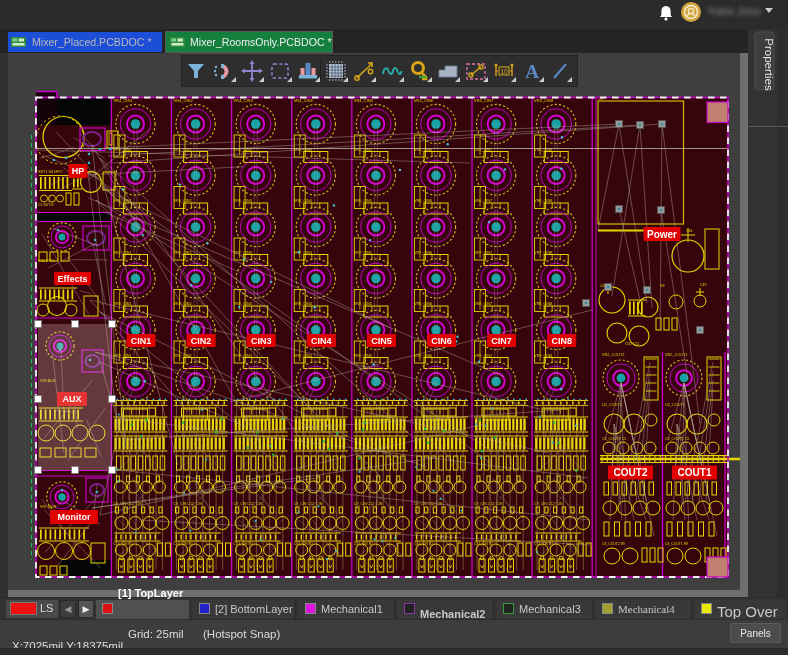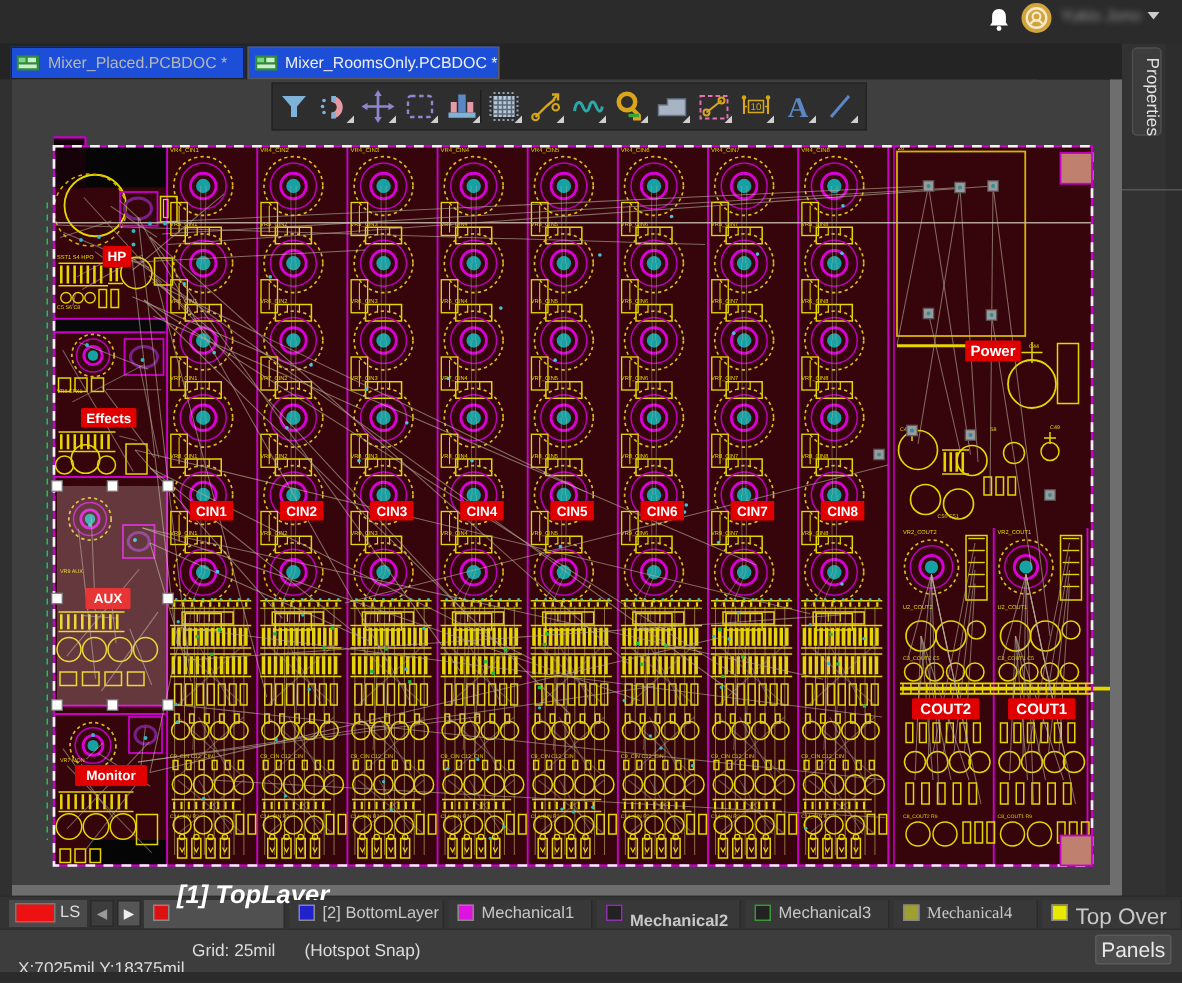--- a/index.html
+++ b/index.html
@@ -14,21 +14,21 @@
 <svg class="abs" style="left:681px;top:2px" width="20" height="20" viewBox="0 0 20 20">
     <circle cx="10" cy="10" r="6.5" fill="none" stroke="#f5e9c8" stroke-width="1.6"></circle>
     <circle cx="10" cy="9" r="2.6" fill="none" stroke="#f5e9c8" stroke-width="1.4"></circle>
     <path d="M6 14 a4.5 4.5 0 0 1 8 0" fill="none" stroke="#f5e9c8" stroke-width="1.4"></path>
   </svg>
 <div class="abs" style="left:707px;top:5px;width:60px;height:13px;color:#8f8f8f;font-size:11px;filter:blur(2.2px);white-space:nowrap;">Yukio Jono</div>
 <div class="abs" style="left:765px;top:8px;width:0;height:0;border-left:4px solid transparent;border-right:4px solid transparent;border-top:5px solid #cccccc;"></div>
 
 <div class="abs" style="left:0;top:29px;width:788px;height:24px;background:#242424;"></div>
 <div class="abs" style="left:7px;top:31px;width:156px;height:22px;background:#1d4ed8;border:1px solid #222;color:#b8b8b8;font-size:10.6px;line-height:21px;padding-left:24px;white-space:nowrap;overflow:hidden;">Mixer_Placed.PCBDOC *</div>
-<div class="abs" style="left:165px;top:31px;width:168px;height:22px;background:#1d4ed8;border:1px solid #5a5a5a;color:#efefef;font-size:10.6px;line-height:21px;padding-left:24px;white-space:nowrap;overflow:hidden;">Mixer_RoomsOnly.PCBDOC *</div>
+<div class="abs" style="left:165px;top:31px;width:168px;height:22px;background:#15803d;border:1px solid #5a5a5a;color:#efefef;font-size:10.6px;line-height:21px;padding-left:24px;white-space:nowrap;overflow:hidden;">Mixer_RoomsOnly.PCBDOC *</div>
 <svg class="abs" style="left:11px;top:36px" width="15" height="12" viewBox="0 0 15 12">
     <rect x="0" y="1" width="15" height="10" fill="#2f8c3a"></rect>
     <rect x="1.5" y="2.5" width="4.5" height="3" fill="#7fd38a"></rect>
     <rect x="7.5" y="2.5" width="5.5" height="3" fill="#cdeccd"></rect>
     <rect x="1.5" y="7" width="12" height="2.5" fill="#cdeccd"></rect>
   </svg>
 <svg class="abs" style="left:170px;top:36px" width="15" height="12" viewBox="0 0 15 12">
     <rect x="0" y="1" width="15" height="10" fill="#2f8c3a"></rect>
     <rect x="1.5" y="2.5" width="4.5" height="3" fill="#7fd38a"></rect>
     <rect x="7.5" y="2.5" width="5.5" height="3" fill="#cdeccd"></rect>
@@ -2269,21 +2269,21 @@
 <div class="abs" style="left:320px;top:60px;width:1px;height:22px;background:#1f1f1f;"></div>
 
 <div class="abs" style="left:0;top:598px;width:788px;height:21px;background:#333333;"></div>
 <div class="abs" style="left:6px;top:600px;width:52px;height:18px;background:#4a4a4a;"></div>
 <div class="abs" style="left:10px;top:602px;width:27px;height:13px;background:#ee1111;border:1px solid #777;"></div>
 <div class="abs" style="left:40px;top:602px;color:#dddddd;font-size:11px;">LS</div>
 <div class="abs" style="left:60px;top:600px;width:16px;height:18px;background:#3d3d3d;border:1px solid #2a2a2a;color:#999;font-size:9px;text-align:center;line-height:17px;">◀</div>
 <div class="abs" style="left:78px;top:600px;width:16px;height:18px;background:#555555;border:1px solid #2a2a2a;color:#eee;font-size:9px;text-align:center;line-height:17px;">▶</div>
 <div class="abs" style="left:96px;top:600px;width:94px;height:19px;background:#505050;border-right:1px solid #2a2a2a;"></div>
 <div class="abs" style="left:102px;top:603px;width:11px;height:11px;background:#dd1111;border:1px solid #888;"></div>
-<div class="abs" style="left:118px;top:587px;color:#ffffff;font-size:17px;font-weight:bold;font-style:italic;">[1] TopLayer</div>
+<div class="abs" style="left:118px;top:587px;color:#ffffff;font-size:11px;font-weight:bold;">[1] TopLayer</div>
 <div class="abs" style="left:193px;top:600px;width:103px;height:19px;background:#383838;border-right:1px solid #2a2a2a;"></div>
 <div class="abs" style="left:199px;top:603px;width:11px;height:11px;background:#2222cc;border:1px solid #888;"></div>
 <div class="abs" style="left:215px;top:603px;color:#c8c8c8;font-size:11px;font-weight:normal;">[2] BottomLayer</div>
 <div class="abs" style="left:299px;top:600px;width:96px;height:19px;background:#383838;border-right:1px solid #2a2a2a;"></div>
 <div class="abs" style="left:305px;top:603px;width:11px;height:11px;background:#e012e0;border:1px solid #888;"></div>
 <div class="abs" style="left:321px;top:603px;color:#c8c8c8;font-size:11px;font-weight:normal;text-align:right;">Mechanical1</div>
 <div class="abs" style="left:398px;top:600px;width:96px;height:19px;background:#383838;border-right:1px solid #2a2a2a;"></div>
 <div class="abs" style="left:404px;top:603px;width:11px;height:11px;background:#222;border:1.5px solid #8833aa;"></div>
 <div class="abs" style="left:420px;top:608px;color:#c8c8c8;font-size:11px;font-weight:bold;">Mechanical2</div>
 <div class="abs" style="left:497px;top:600px;width:96px;height:19px;background:#383838;border-right:1px solid #2a2a2a;"></div>
@@ -2293,14 +2293,14 @@
 <div class="abs" style="left:602px;top:603px;width:11px;height:11px;background:#a0a030;border:1px solid #888;"></div>
 <div class="abs" style="left:618px;top:603px;color:#c8c8c8;font-size:11px;font-weight:normal;font-family:Liberation Serif, serif;">Mechanical4</div>
 <div class="abs" style="left:695px;top:600px;width:93px;height:19px;background:#383838;border-right:1px solid #2a2a2a;"></div>
 <div class="abs" style="left:701px;top:603px;width:11px;height:11px;background:#e8e800;border:1px solid #888;"></div>
 <div class="abs" style="left:717px;top:603px;color:#c8c8c8;font-size:15px;font-weight:normal;">Top Over</div>
 
 <div class="abs" style="left:0;top:619px;width:788px;height:29px;background:#3d3d3d;border-top:1px solid #2e2e2e;"></div>
 <div class="abs" style="left:12px;top:628px;color:#dcdcdc;font-size:11.5px;margin-top:12px;">X:7025mil Y:18375mil</div>
 <div class="abs" style="left:128px;top:628px;color:#dcdcdc;font-size:11.5px;">Grid: 25mil</div>
 <div class="abs" style="left:203px;top:628px;color:#dcdcdc;font-size:11.5px;">(Hotspot Snap)</div>
-<div class="abs" style="left:730px;top:623px;width:51px;height:20px;background:#4c4c4c;border:1px solid #5a5a5a;border-radius:2px;color:#e8e8e8;font-size:14px;text-align:center;line-height:19px;">Panels</div>
+<div class="abs" style="left:730px;top:623px;width:51px;height:20px;background:#4c4c4c;border:1px solid #5a5a5a;border-radius:2px;color:#e8e8e8;font-size:10px;text-align:center;line-height:19px;">Panels</div>
 <div class="abs" style="left:0;top:648px;width:788px;height:7px;background:#2b2b2b;"></div>
 
 </body></html>

